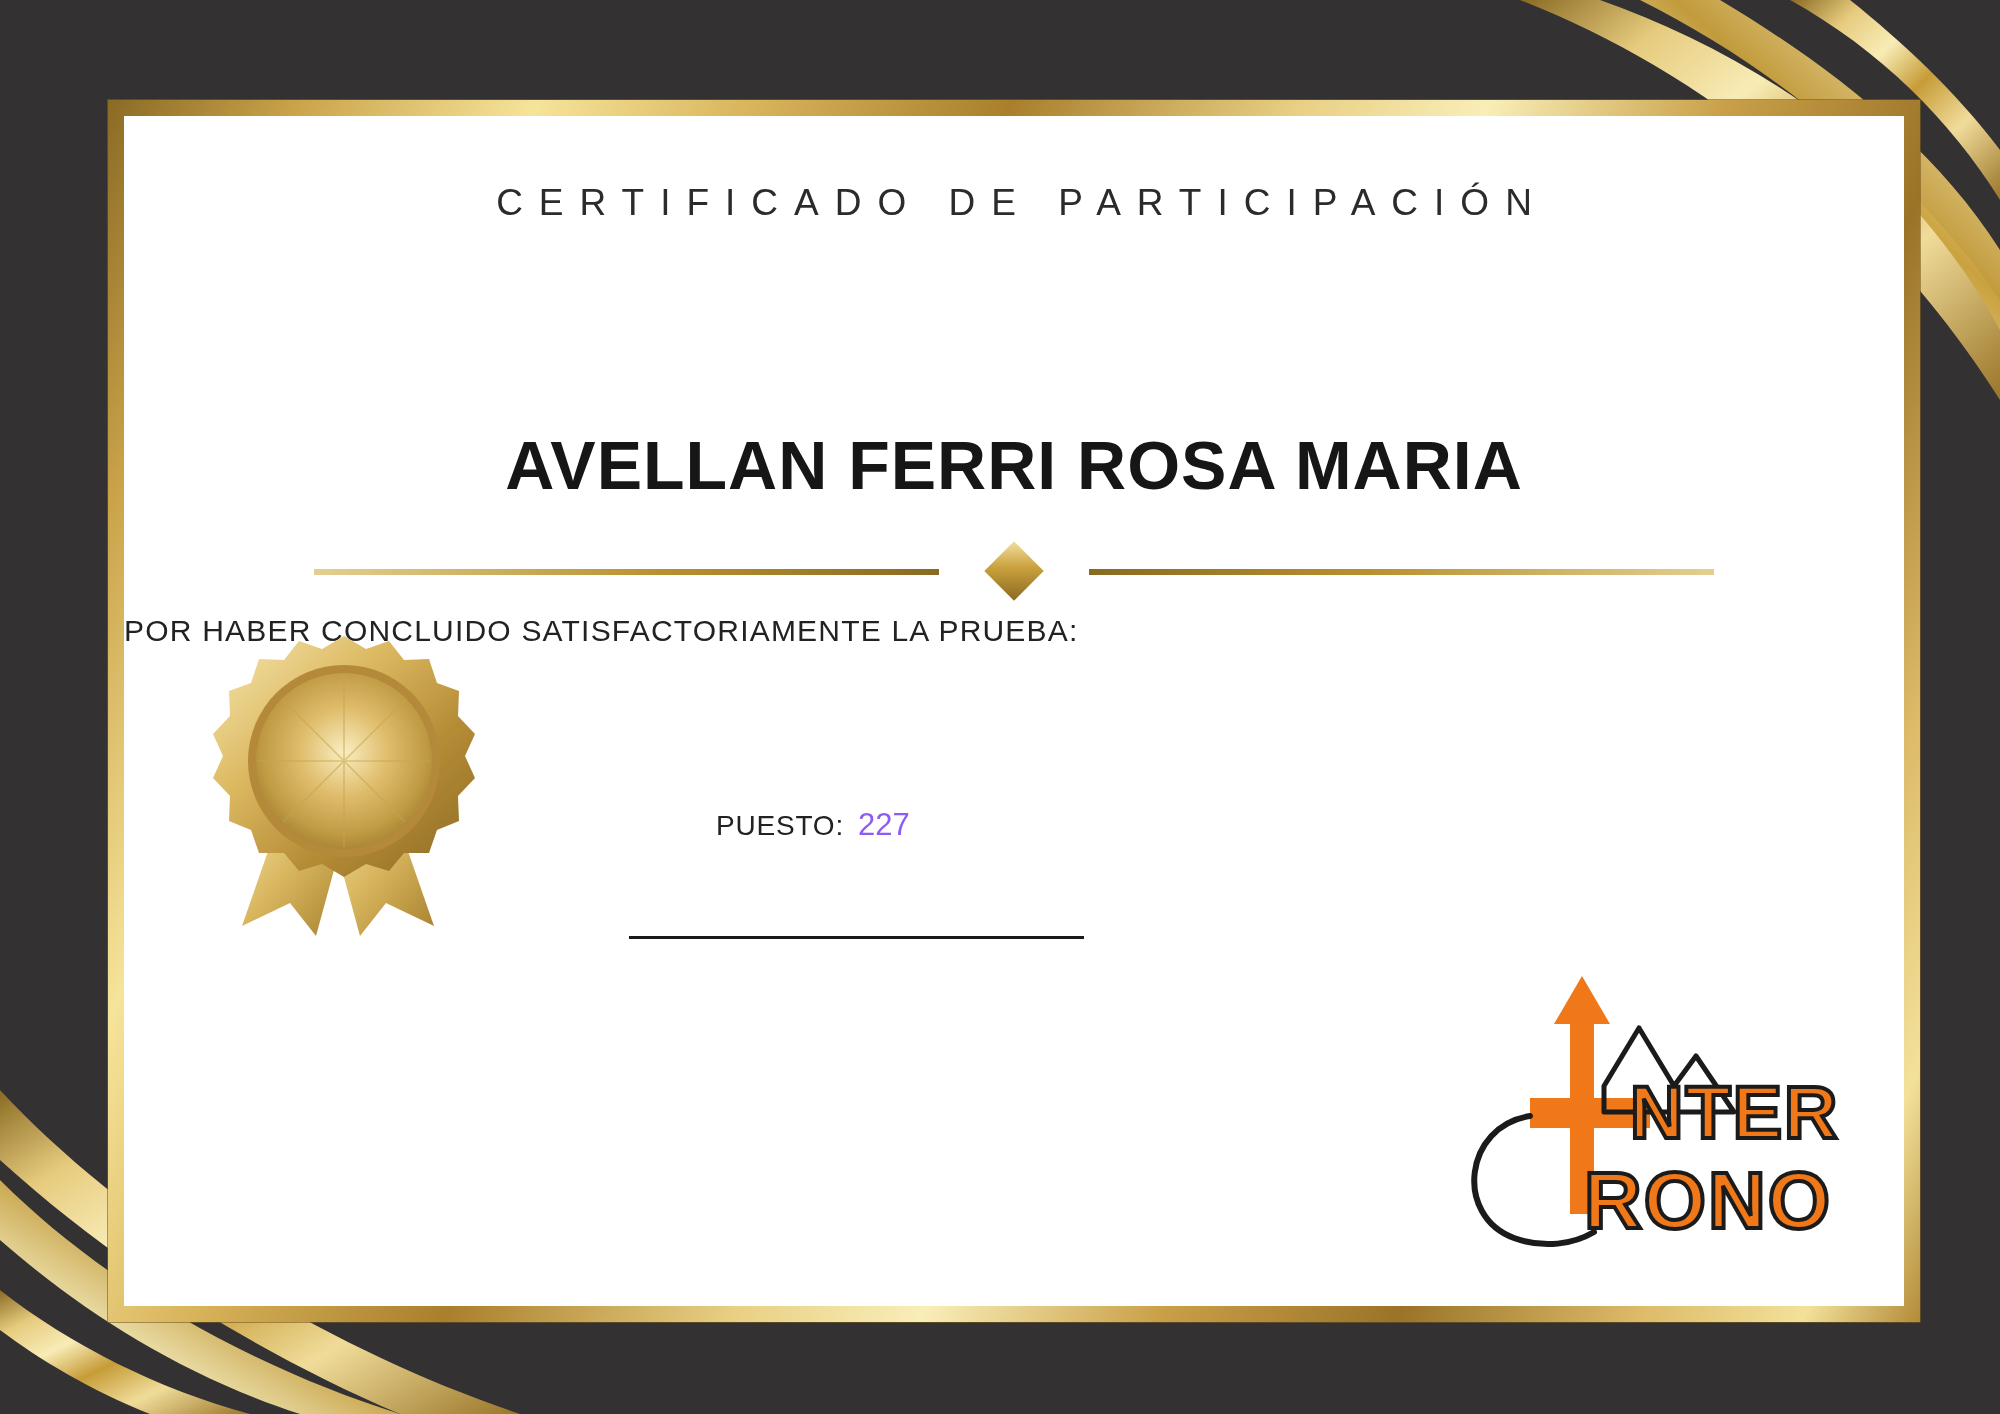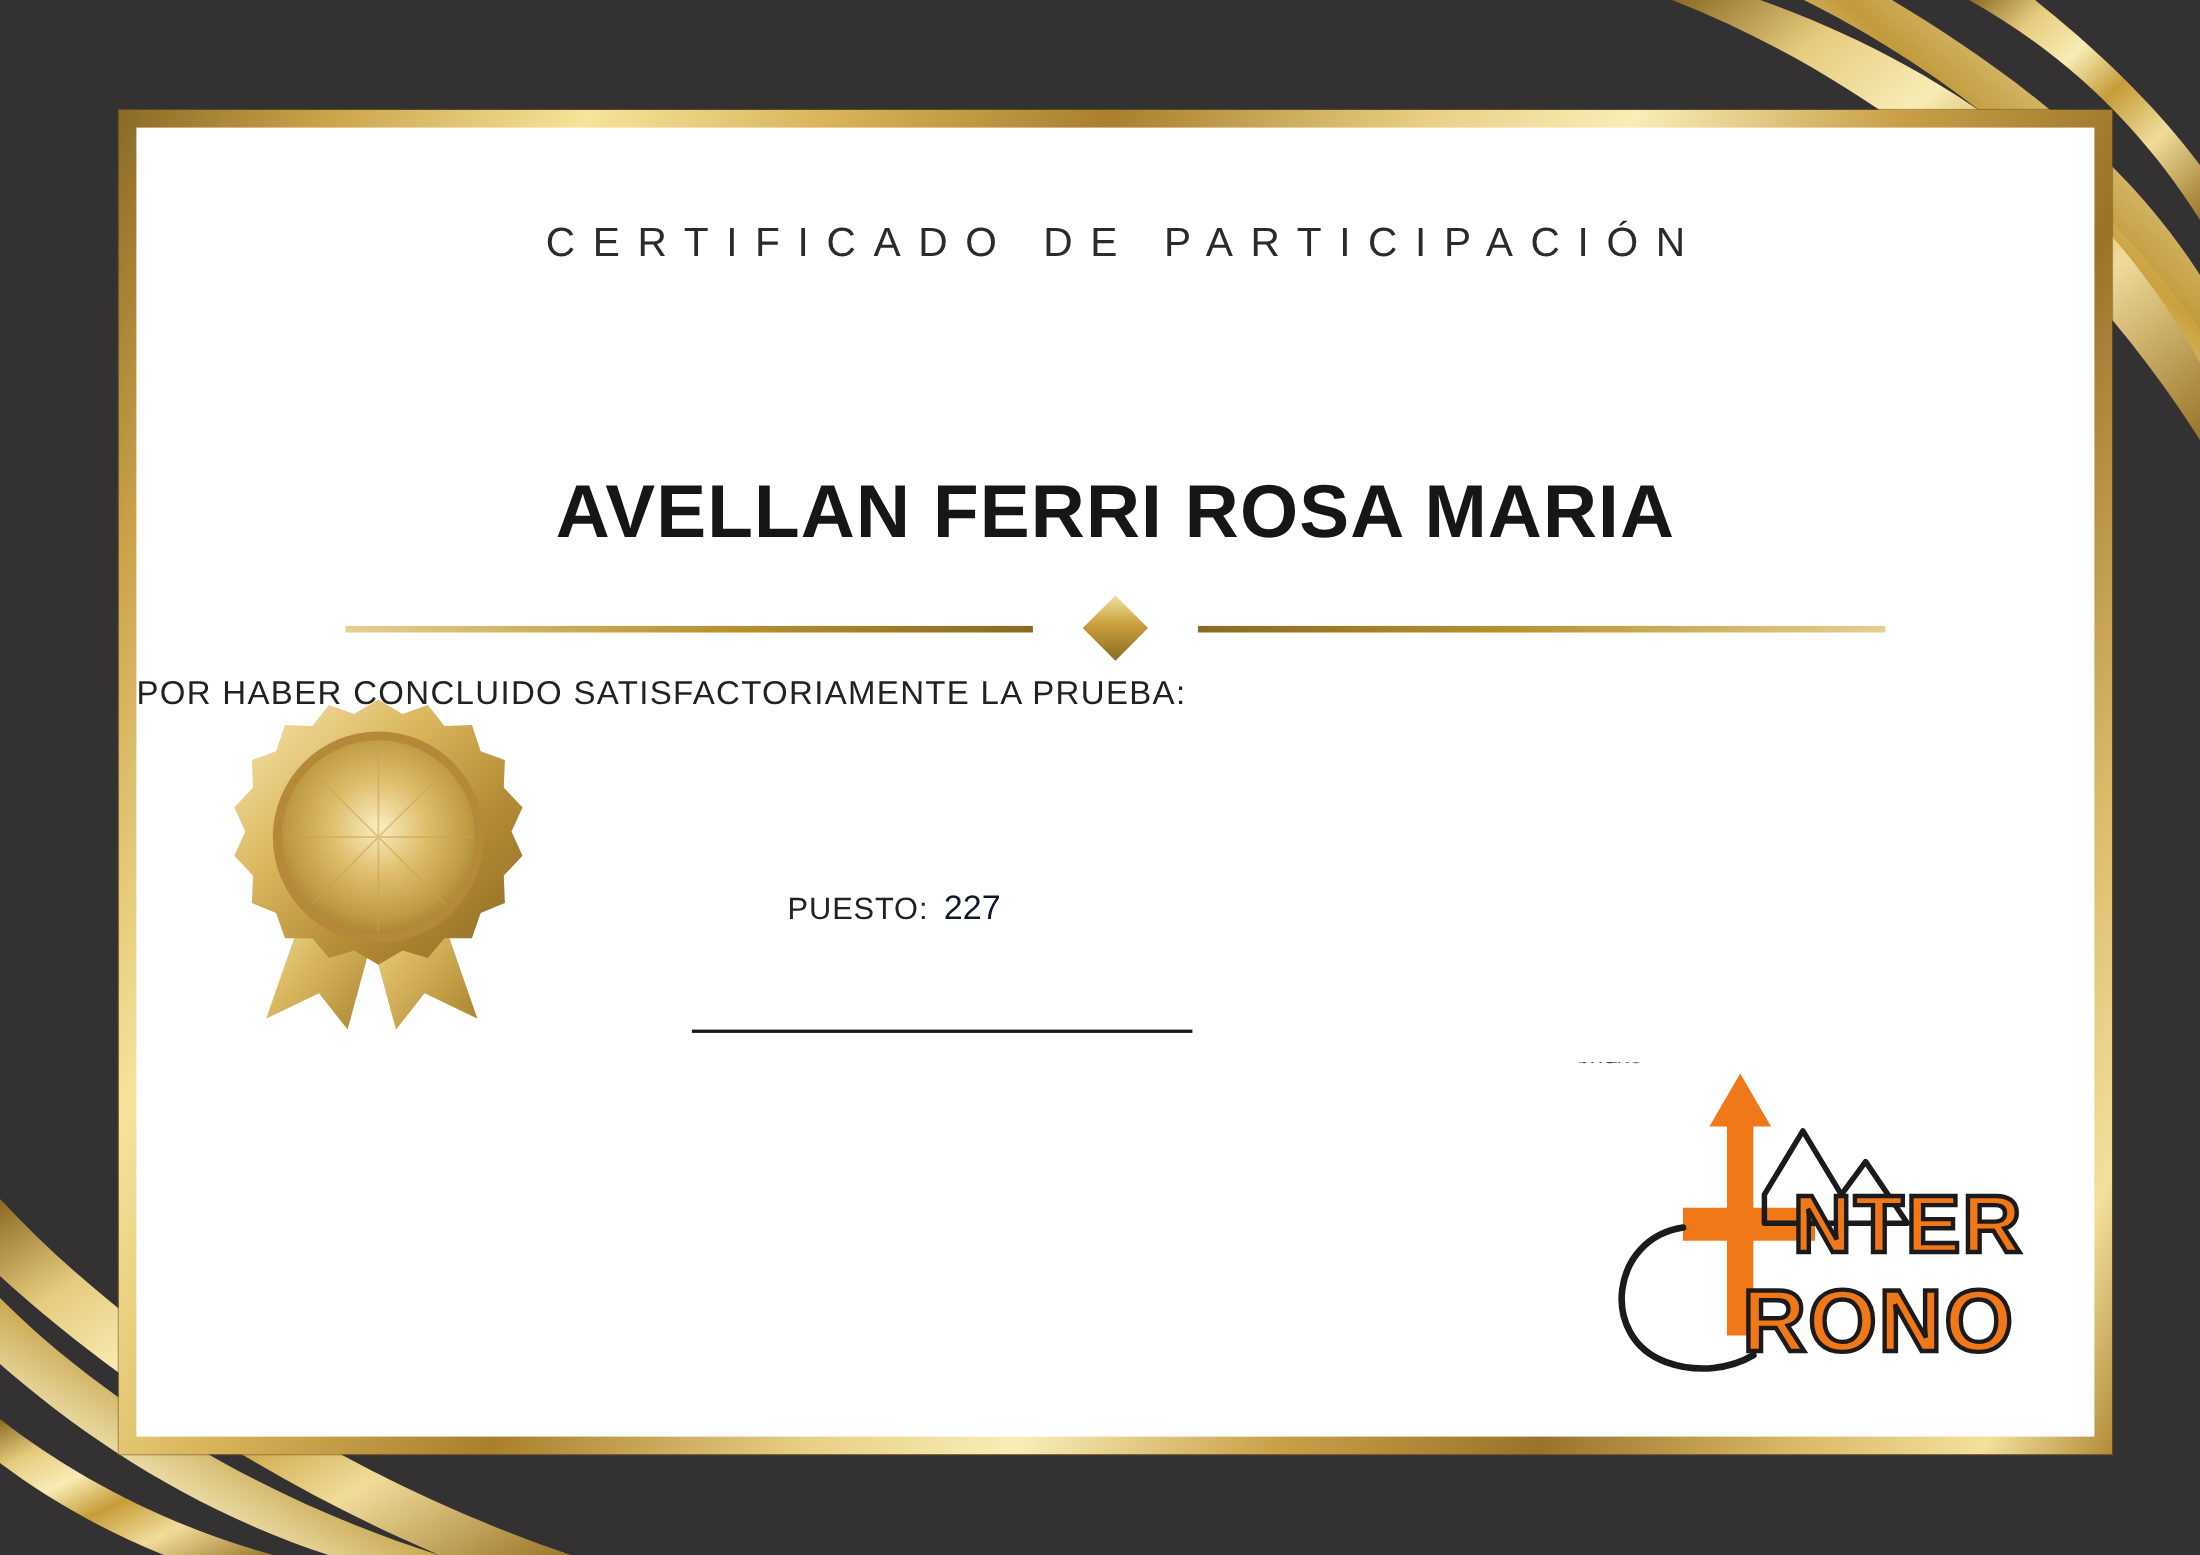--- a/index.html
+++ b/index.html
@@ -53,21 +53,21 @@
     position: relative;
     width: 100%;
     height: 100%;
     background: #ffffff;
     overflow: hidden;
   }
 
   
   .doc-title {
     position: absolute;
-    top: 84px;
+    top: 66px;
     left: 0;
     width: 100%;
     text-align: center;
     font-size: 37px;
     letter-spacing: 16px;
     color: #2b2b2b;
     font-weight: 400;
     text-indent: 16px;
   }
 
@@ -146,21 +146,21 @@
     width: 290px;
     text-align: right;
     font-size: 28px;
     letter-spacing: .8px;
     color: #222;
     padding-right: 14px;
     margin-top: 44px;
   }
   .result-value {
     font-size: 31px;
-    color: #0f172a;
+    color: #8b5cf6;
   }
   .results-underline {
     position: absolute;
     left: 75px;
     top: 170px;
     width: 455px;
     height: 3px;
     background: #1a1a1a;
   }
 

